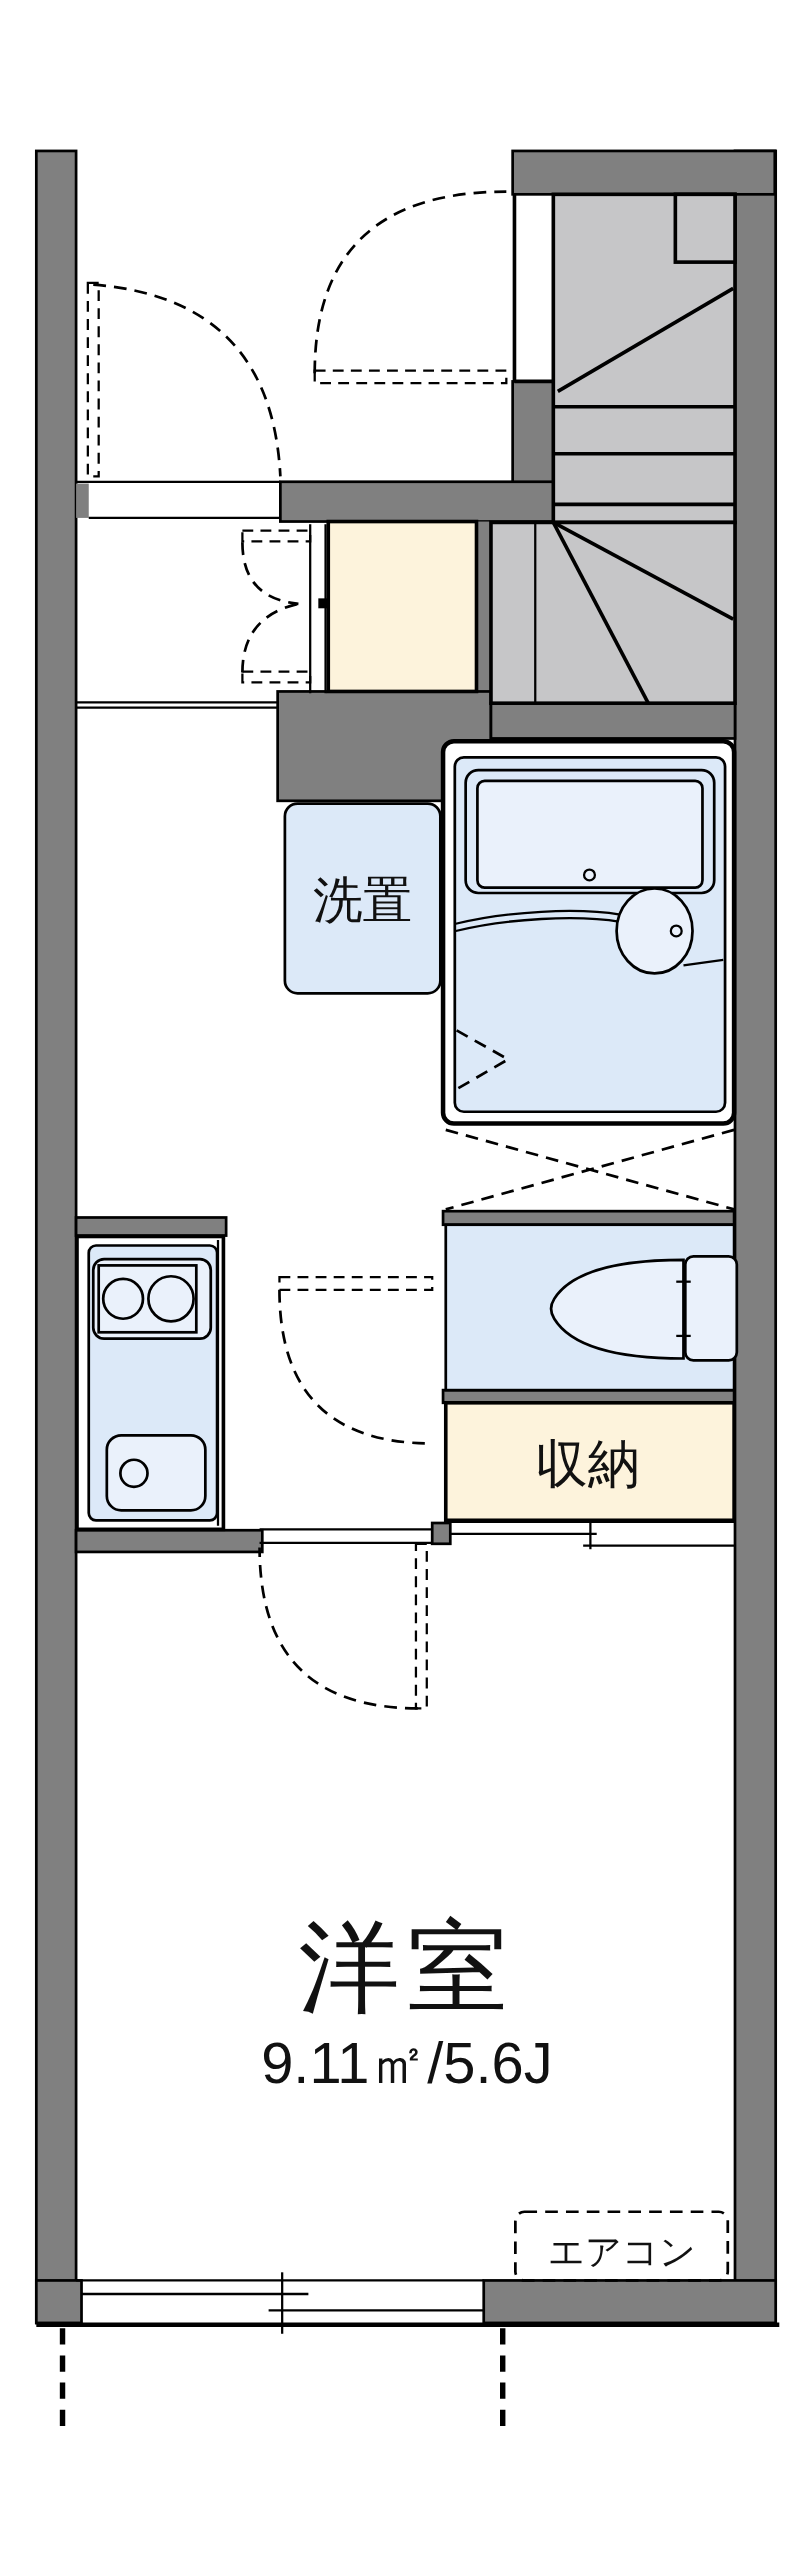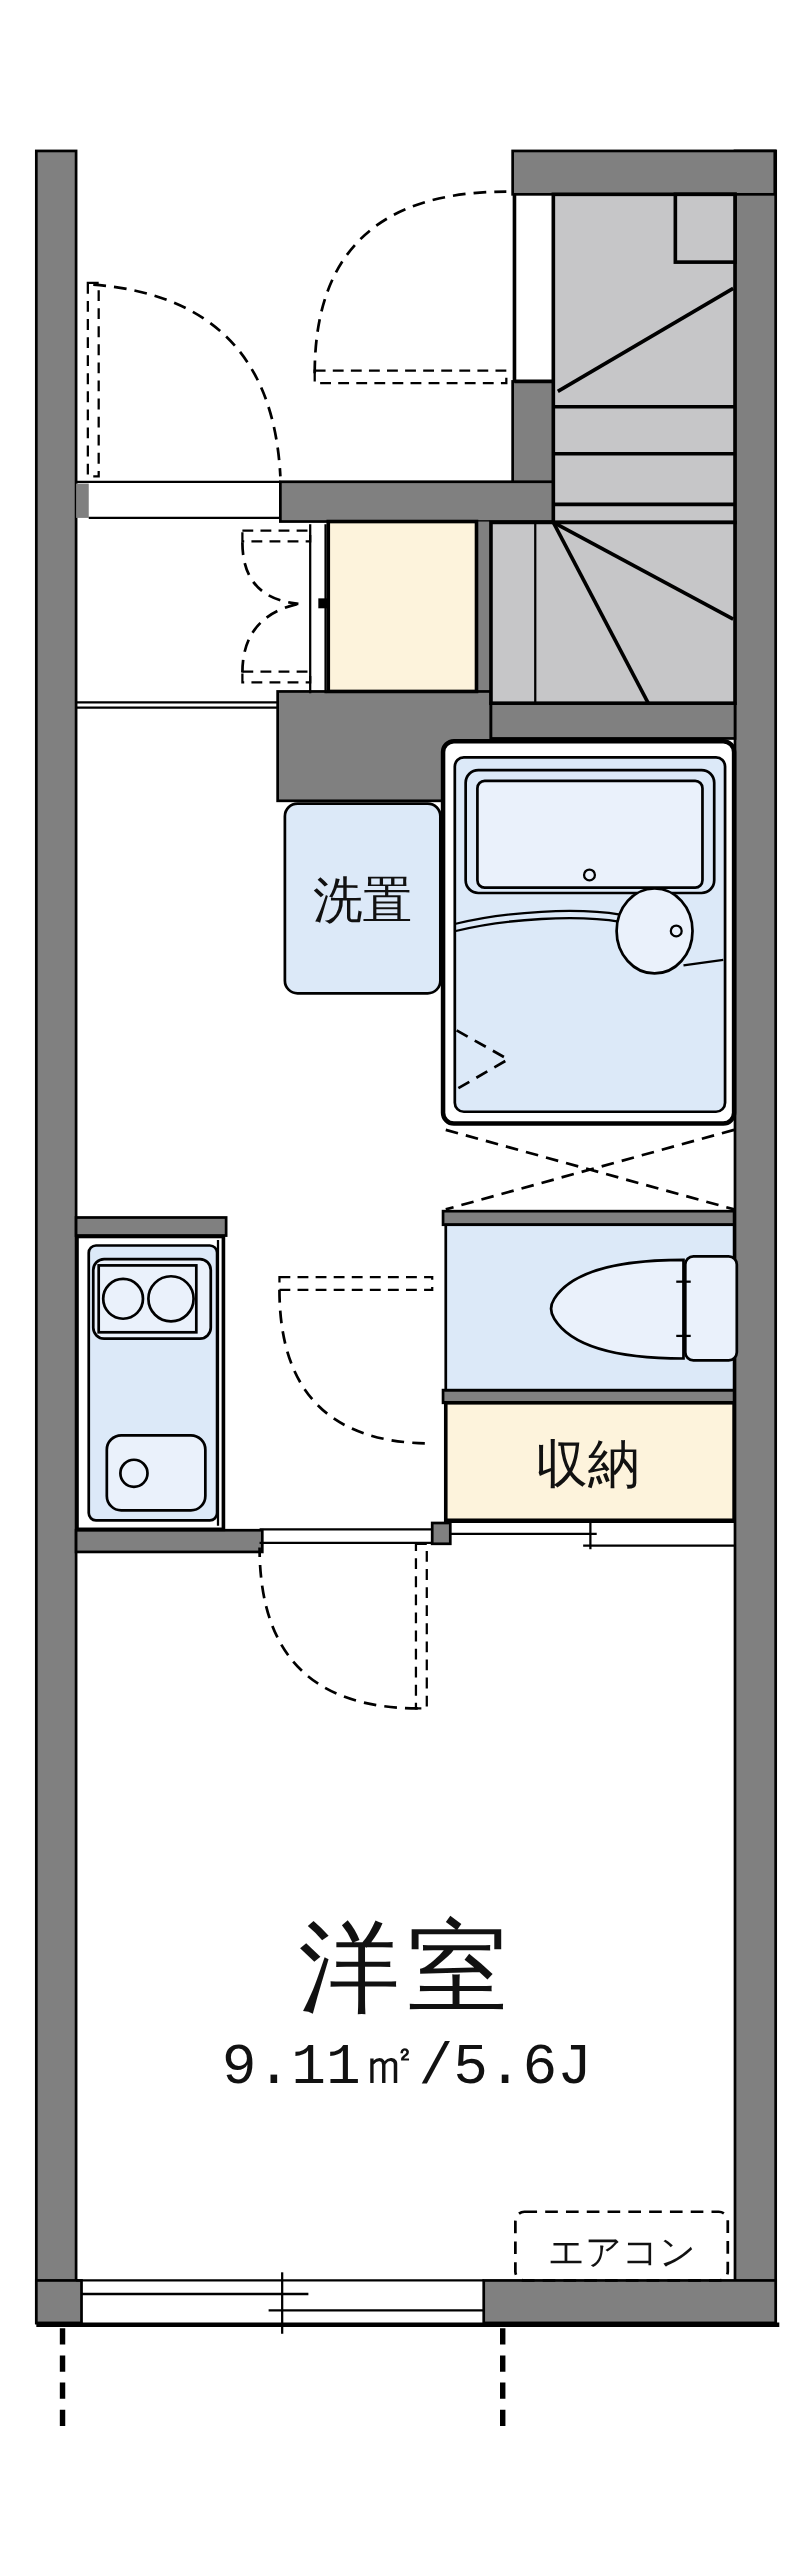--- a/index.html
+++ b/index.html
@@ -1,21 +1,21 @@
 <!DOCTYPE html>
 <html style="--wall: #808080; --stairs: #c6c6c8; --fixture: #dce9f8; --fixture-light: #eaf1fb; --cream: #fdf3dc; --line: #000000; --bg: #ffffff;font-size:14.5px"><head>
 <meta charset="utf-8">
 <style>
   :root{
     --wall:#808080; --stairs:#c6c6c8; --fixture:#dce9f8; --fixture-light:#eaf1fb;
     --cream:#fdf3dc; --line:#000000; --bg:#ffffff;
   }
   html,body{margin:0;padding:0;background:#fff;}
   .canvas{width:812px;height:2576px;position:relative;background:var(--bg);
-          font-family:Liberation Mono, monospace;}
+          font-family:Liberation Sans, sans-serif;}
   svg{position:absolute;left:0;top:0;}
   .wall{fill:var(--wall);stroke:var(--line);stroke-width:3;}
   .wall-thin{fill:var(--wall);stroke:none;}
   .stair{fill:var(--stairs);stroke:var(--line);stroke-width:4;}
   .sline{stroke:var(--line);stroke-width:4;fill:none;}
   .tline{stroke:var(--line);stroke-width:2.5;fill:none;}
   .fix{fill:var(--fixture);stroke:var(--line);stroke-width:3;}
   .fixl{fill:var(--fixture-light);stroke:var(--line);stroke-width:3;}
   .cream{fill:var(--cream);stroke:var(--line);stroke-width:4;}
   .dash{fill:none;stroke:var(--line);stroke-width:3;stroke-dasharray:14 9;}

